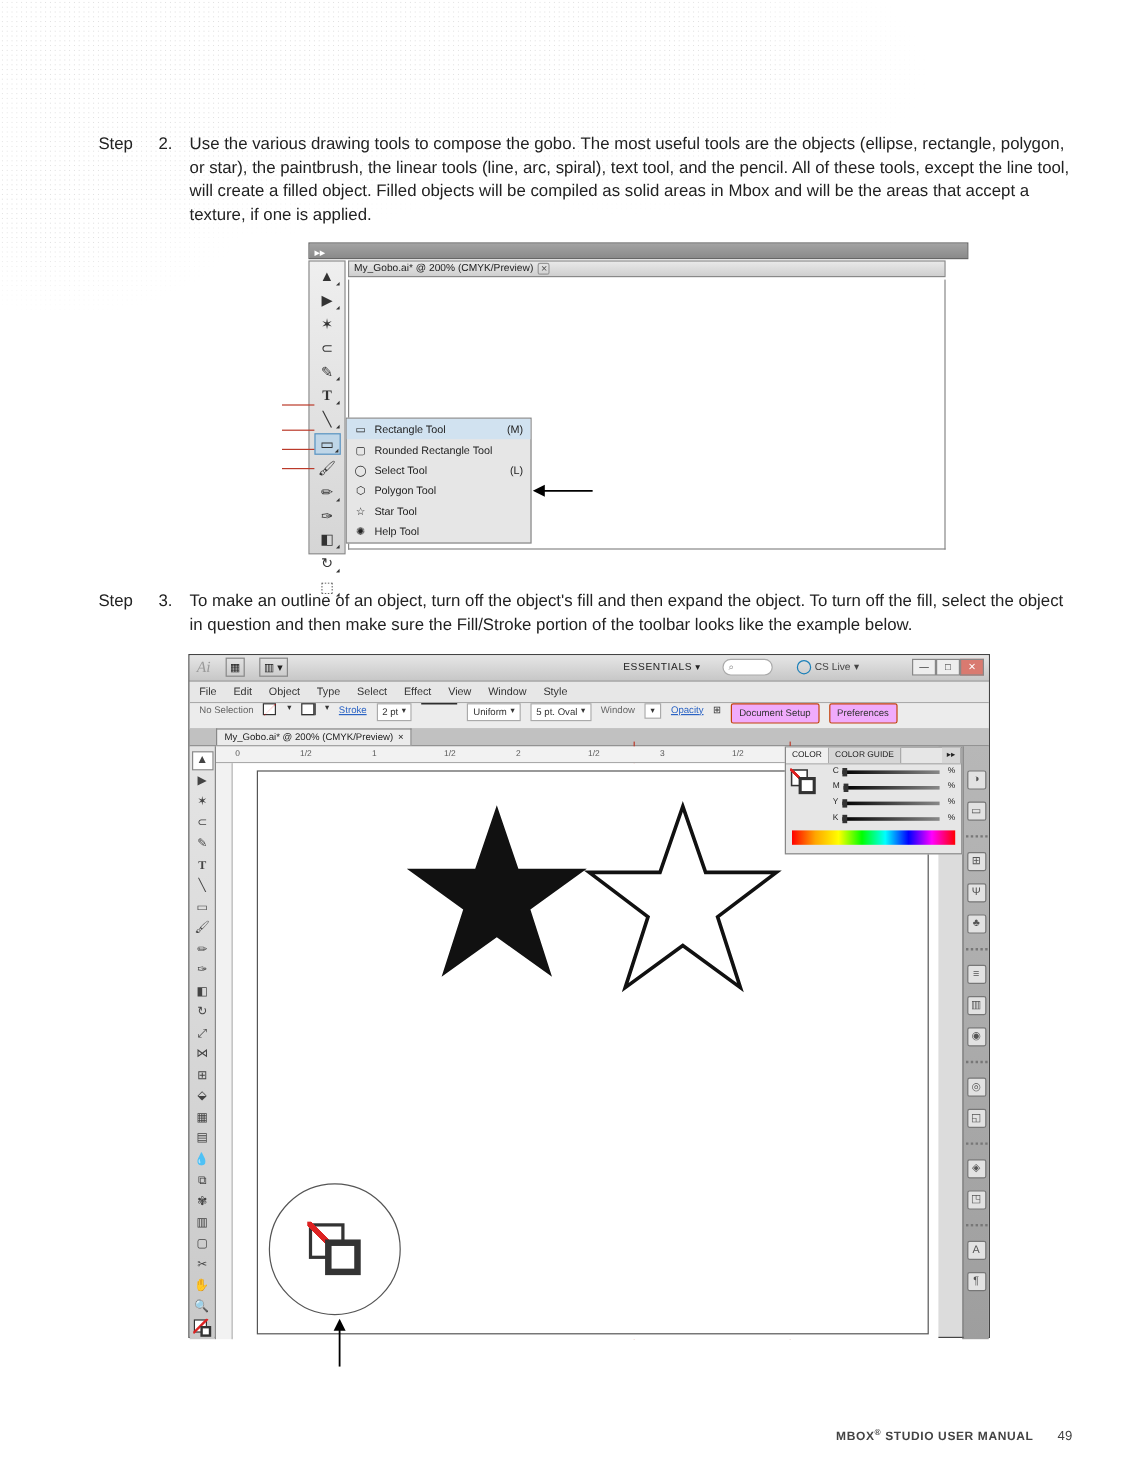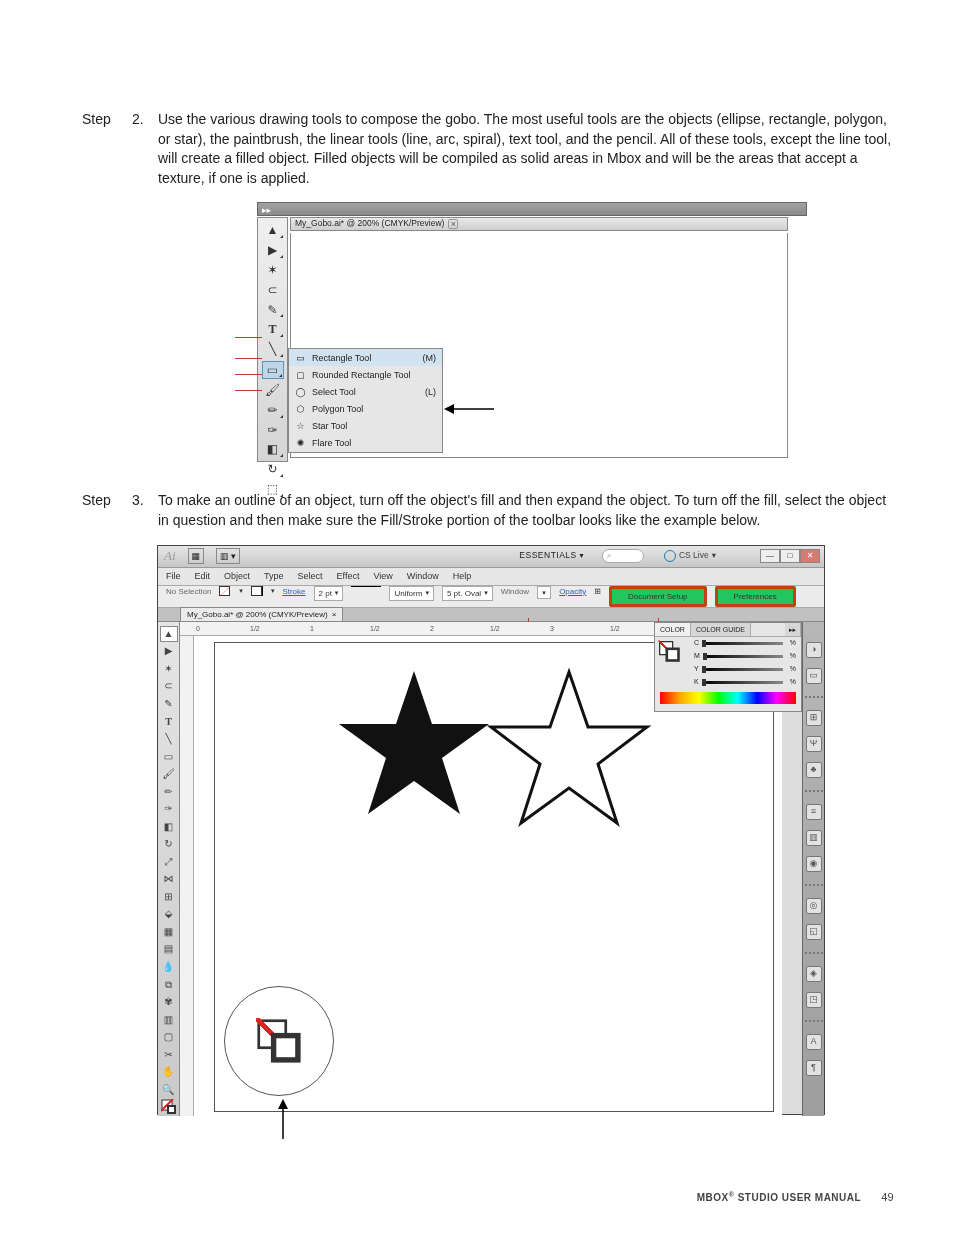--- a/index.html
+++ b/index.html
@@ -95,21 +95,21 @@
   .f2-ctrl { height:22px; background:#ececec; border-bottom:1px solid #aaa;
              display:flex; align-items:flex-start; gap:8px; padding:0 8px; font-size:8px; color:#333;}
   .f2-ctrl .lbl{ color:#666;}
   .f2-ctrl .lnk{ color:#2a63c4; text-decoration:underline;}
   .f2-ctrl .sel{ border:1px solid #aaa; background:#fff; padding:1px 4px; display:flex; align-items:center; gap:3px;}
   .f2-ctrl .sel::after{content:"▾"; font-size:7px;}
   .f2-ctrl .fsw { width:12px;height:10px;position:relative; display:inline-block;}
   .f2-ctrl .fsw::before{content:"";position:absolute;left:0;top:0;width:9px;height:8px;background:#fff;border:1px solid #333;}
   .f2-ctrl .fsw.strk::before{ background:#fff; } 
   .f2-ctrl .fsw.strk::after{content:"";position:absolute;left:-1px;top:-1px;width:12px;height:11px;border:1px solid #d00; transform:rotate(45deg) scaleX(0.05); transform-origin:center;}
-  .f2-ctrl .btn{ border:3px solid #c2410c; background:#22c55e; padding:2px 16px; border-radius:2px;}
+  .f2-ctrl .btn{ border:1px solid #c2410c; background:#f0abfc; padding:2px 6px; border-radius:2px;}
   .f2-tabbar{ height:14px; background:#c1c1c1; border-bottom:1px solid #888; display:flex; align-items:center; font-size:8px; padding-left:22px;}
   .f2-tabbar .t{ background:#ebebeb; border:1px solid #888; border-bottom:none; padding:1px 6px; display:flex; gap:4px; align-items:center;}
   .f2-body{ position:relative; height:494px; }
   .f2-ltool{ position:absolute; left:0; top:0; width:22px; height:494px;
              background: linear-gradient(#e5e5e5,#c9c9c9); border-right:1px solid #888;
              display:flex; flex-direction:column; align-items:center; padding-top:4px; gap:1px;}
   .lt { width:18px;height:17px; display:flex; align-items:center; justify-content:center;
         font-size:10px; color:#444;}
   .lt.sel{ background:#fff; border:1px solid #888;}
   .f2-rdock{ position:absolute; right:0; top:0; width:22px; height:494px;
@@ -215,21 +215,21 @@
         <div class="row">
           <span class="sh">⬡</span>
           <span>Polygon Tool</span>
         </div>
         <div class="row">
           <span class="sh">☆</span>
           <span>Star Tool</span>
         </div>
         <div class="row">
           <span class="sh">✺</span>
-          <span>Flare Tool</span>
+          <span>Help Tool</span>
         </div>
       </div>
     </div>
 
     <div class="f1-red" style="left:-22px; top:135px;"></div>
     <div class="f1-red" style="left:-22px; top:156px;"></div>
     <div class="f1-red" style="left:-22px; top:172px;"></div>
     <div class="f1-red" style="left:-22px; top:188px;"></div>
     <svg class="f1-arrow" width="50" height="14">
       <line x1="50" y1="7" x2="8" y2="7" stroke="#000" stroke-width="1.5"></line>
@@ -260,21 +260,21 @@
       </div>
       <div class="f2-menu">
         <span>File</span>
         <span>Edit</span>
         <span>Object</span>
         <span>Type</span>
         <span>Select</span>
         <span>Effect</span>
         <span>View</span>
         <span>Window</span>
-        <span>Help</span>
+        <span>Style</span>
       </div>
       <div class="f2-ctrl">
         <span class="lbl">No Selection</span>
         <span class="fsw strk"></span>
           <span style="font-size:7px;">▾</span>
         <span class="fsw" style="background:#000"></span>
           <span style="font-size:7px;">▾</span>
         <span class="lnk">Stroke</span>
         <span class="sel">2 pt</span>
         <span style="width:30px;border-top:1px solid #000;"></span>

